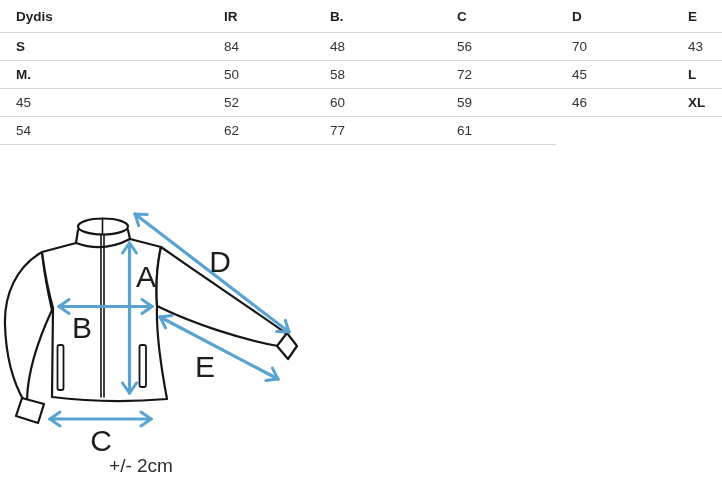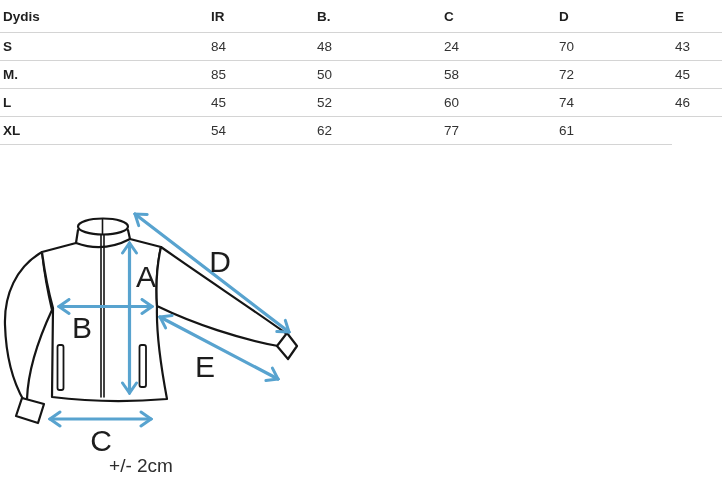--- a/index.html
+++ b/index.html
@@ -1,18 +1,18 @@
 <!DOCTYPE html>
 <html><head>
 <meta charset="utf-8">
 <style>
   html,body{margin:0;padding:0;background:#ffffff;}
   body{width:722px;height:493px;overflow:hidden;font-family:"Liberation Sans",sans-serif;}
   .size-table{display:grid;grid-template-columns:208px 106px 127px 115px 116px 50px;width:722px;}
-  .cell{display:flex;align-items:center;padding-left:3px;font-size:13.5px;color:#333333;
+  .cell{display:flex;align-items:center;padding-left:16px;font-size:13.5px;color:#333333;
         border-bottom:1px solid #d4d4d4;height:28px;box-sizing:border-box;}
   .cell.head{height:33px;font-weight:bold;color:#1f1f1f;}
   .cell.size{font-weight:bold;color:#1f1f1f;}
   .diagram-wrap{width:722px;height:343px;}
   svg text{font-family:"Liberation Sans",sans-serif;}
   .measure-label{font-size:30px;fill:#1d1d1d;}
   .tol{font-size:19px;fill:#2e2e2e;}
 </style>
 </head>
 <body>
@@ -21,36 +21,35 @@
   <div class="cell head">Dydis</div>
   <div class="cell head">IR</div>
   <div class="cell head">B.</div>
   <div class="cell head">C</div>
   <div class="cell head">D</div>
   <div class="cell head">E</div>
 
   <div class="cell size">S</div>
   <div class="cell">84</div>
   <div class="cell">48</div>
-  <div class="cell">24</div>
+  <div class="cell">56</div>
   <div class="cell">70</div>
   <div class="cell">43</div>
 
   <div class="cell size">M.</div>
-  <div class="cell">85</div>
   <div class="cell">50</div>
   <div class="cell">58</div>
   <div class="cell">72</div>
   <div class="cell">45</div>
 
   <div class="cell size">L</div>
   <div class="cell">45</div>
   <div class="cell">52</div>
   <div class="cell">60</div>
-  <div class="cell">74</div>
+  <div class="cell">59</div>
   <div class="cell">46</div>
 
   <div class="cell size">XL</div>
   <div class="cell">54</div>
   <div class="cell">62</div>
   <div class="cell">77</div>
   <div class="cell">61</div>
 </div>
 
 <div class="diagram-wrap">

